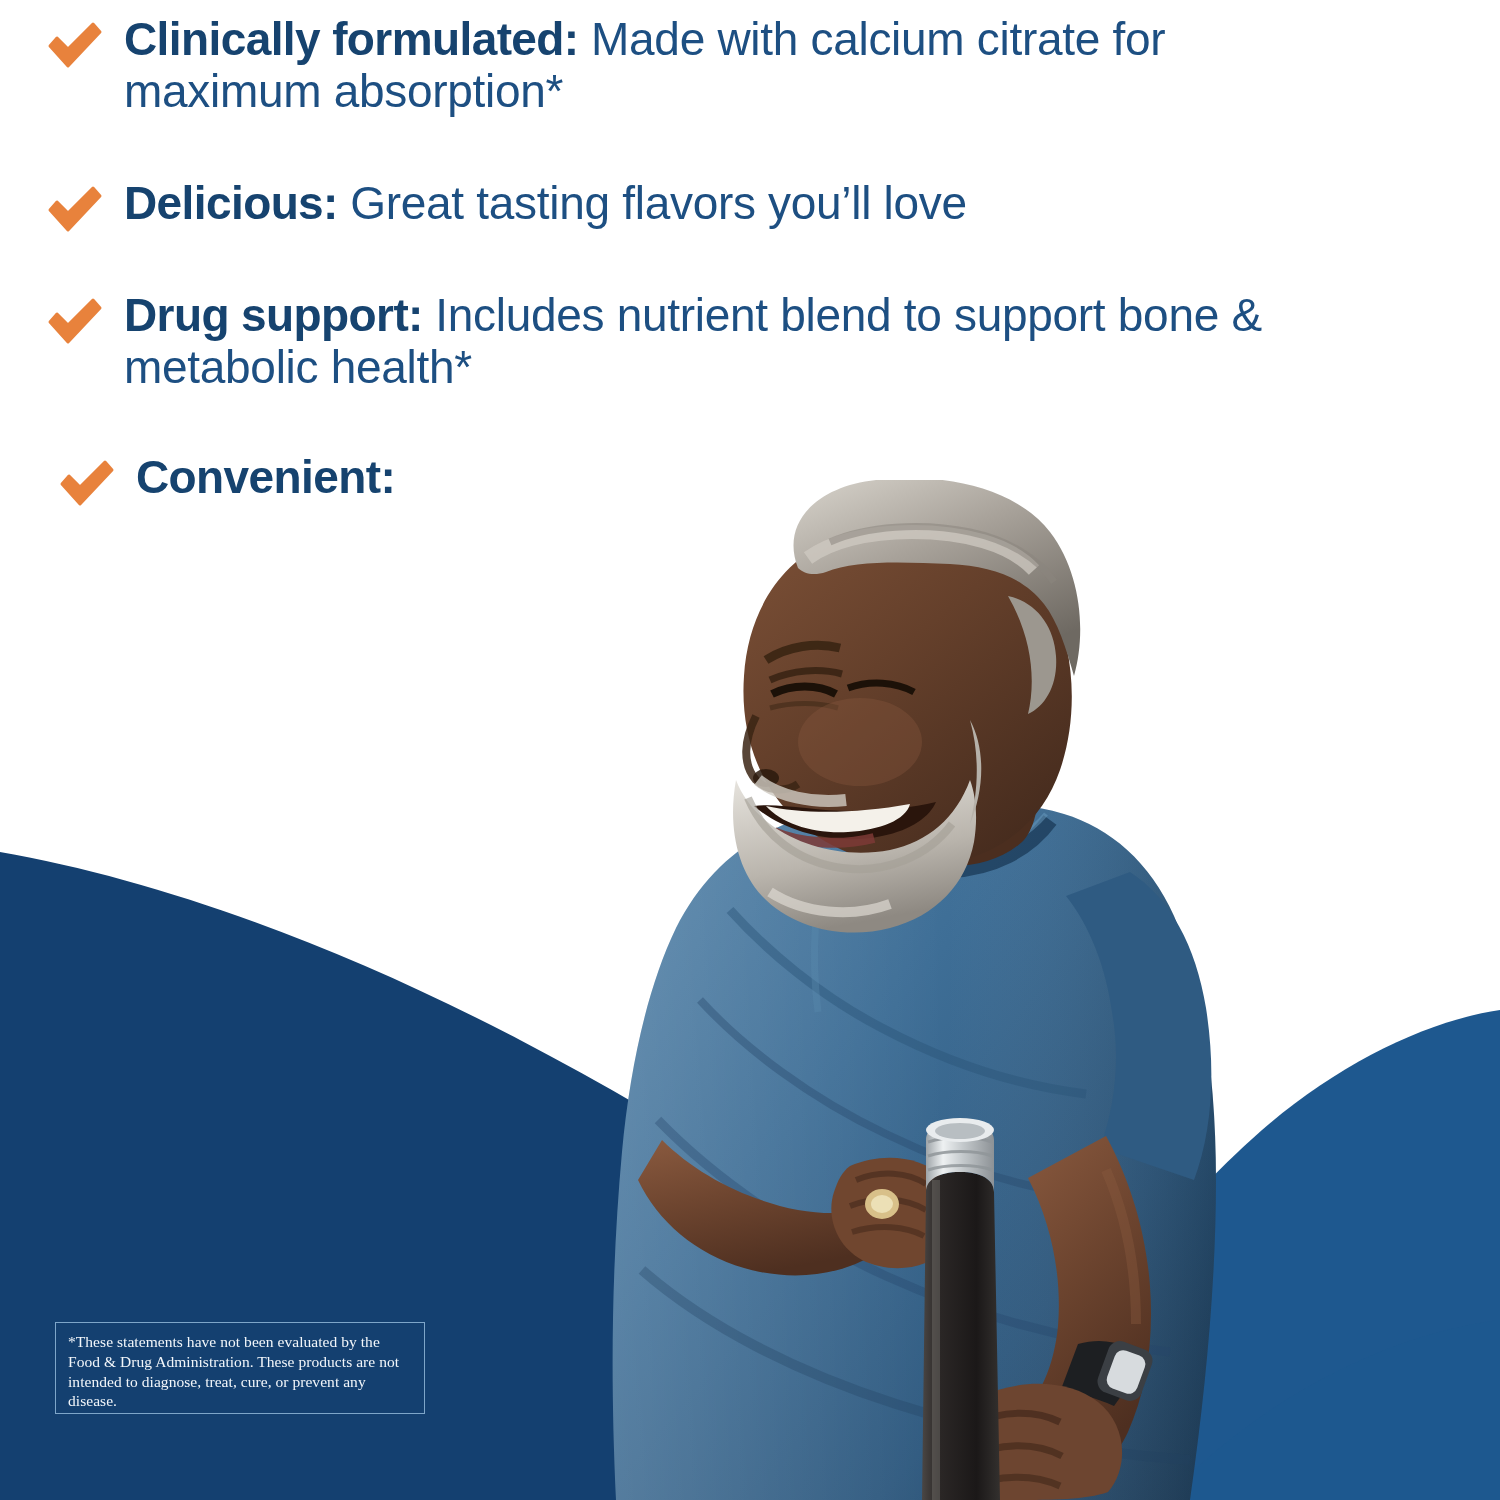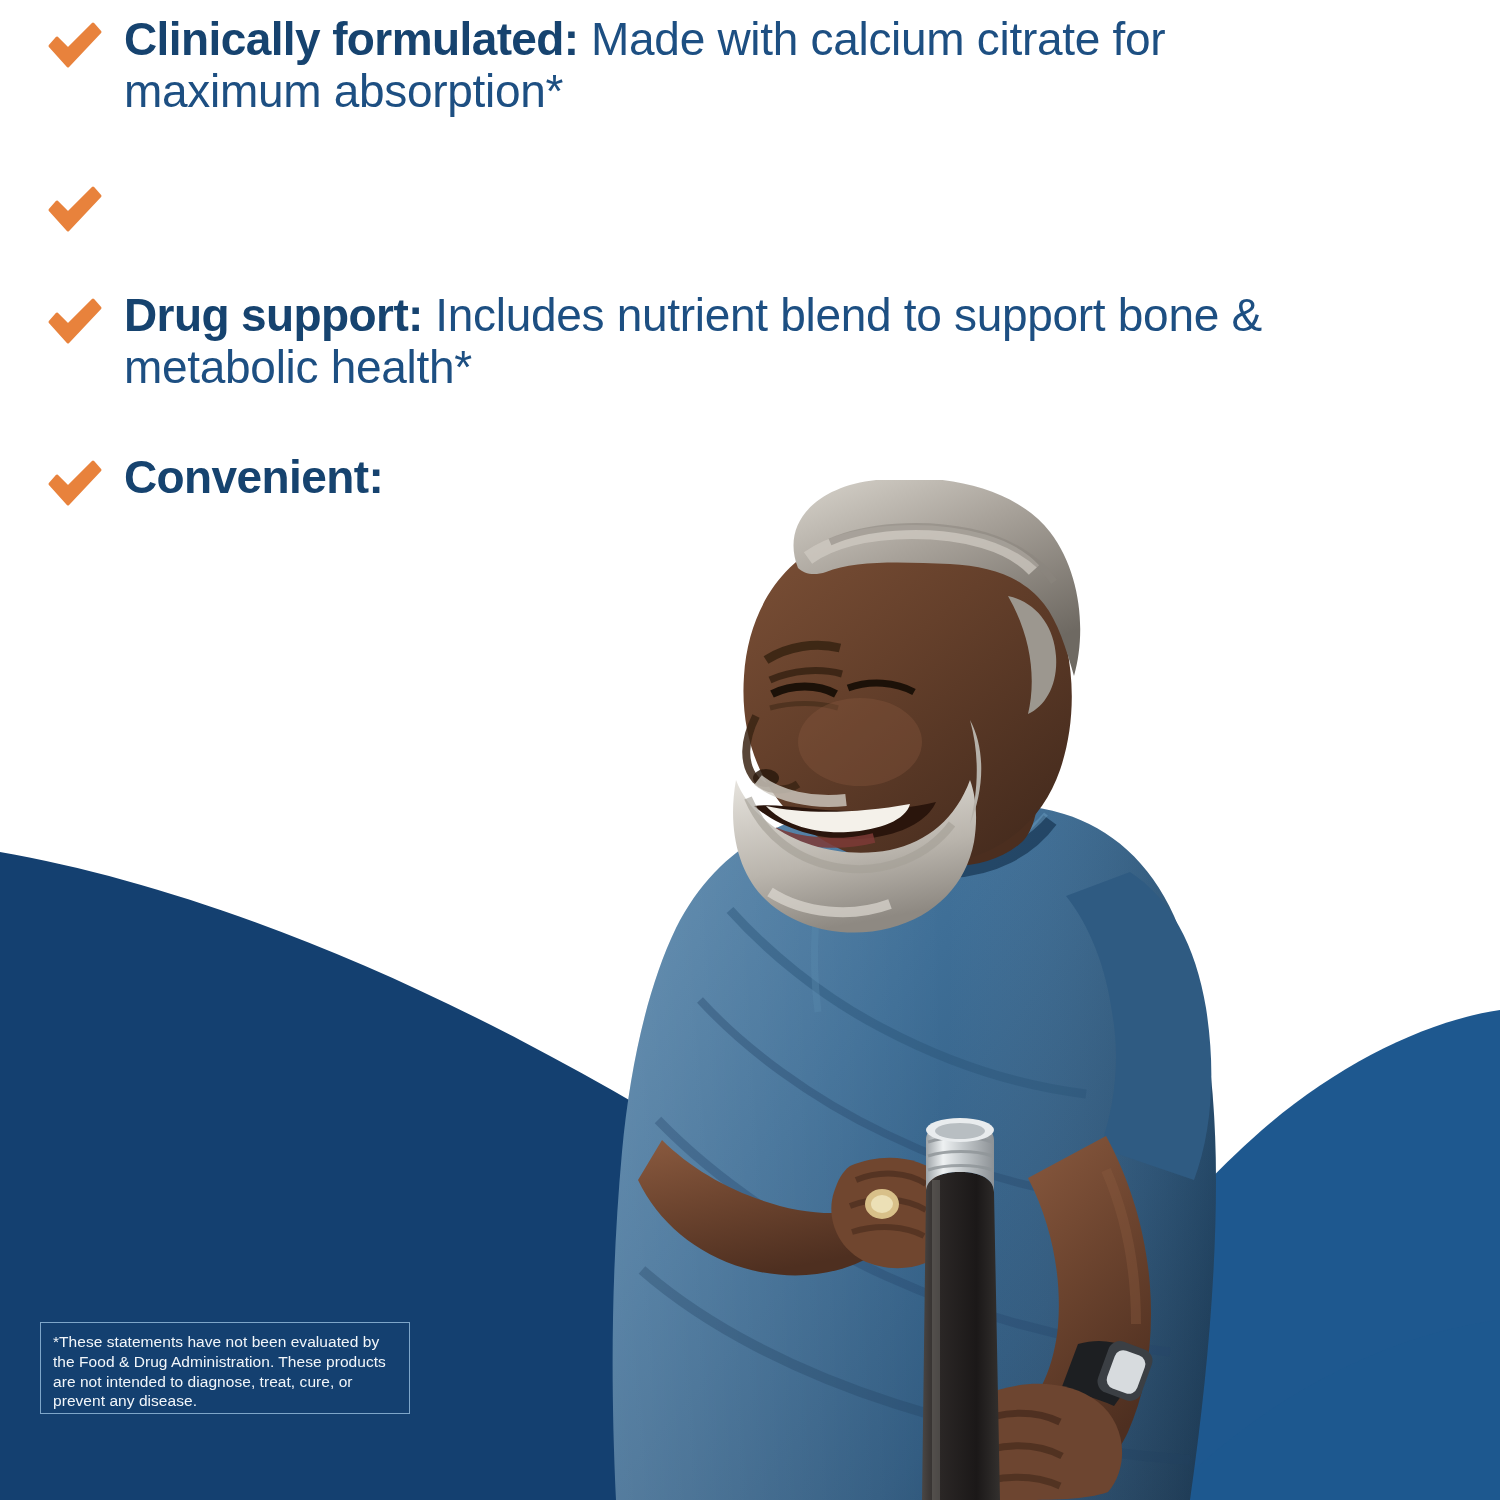--- a/index.html
+++ b/index.html
@@ -54,42 +54,43 @@
   }
   .btext .lead {
     font-weight:700;
     color:#16436f;
     letter-spacing:-0.6px;
   }
 
   .b1 { left:44px;  top:14px;  }
   .b2 { left:44px;  top:178px; }
   .b3 { left:44px;  top:290px; }
-  .b4 { left:44px;  top:452px; }
+  .b4 { left:56px;  top:452px; }
 
   .b4 .btext .lead { display:block; }
 
   
   #photo {
     position:absolute;
     left:530px; top:480px;
     width:820px; height:1020px;
     z-index:20;
     pointer-events:none;
   }
   #photo svg { display:block; width:820px; height:1020px; }
 
   
   #disclaimer {
     position:absolute;
-    left:40px; top:1322px;
+    left:55px; top:1322px;
     width:370px; height:92px;
     border:1.5px solid #7ea6c9;
     z-index:40;
     padding:9px 12px 8px 12px;
+    font-family:Liberation Serif, serif;
   }
   #disclaimer p {
     color:#f2f6fa;
     font-size:15.5px;
     line-height:1.28;
     letter-spacing:0.05px;
   }
 </style>
 </head>
 <body>
@@ -373,20 +374,23 @@
         <span class="lead">Clinically formulated:</span><span> Made with calcium citrate for maximum absorption*</span>
       </div>
     </div>
 
     <div class="bullet b2">
       <span class="check-icon">
         <svg viewBox="0 0 62 62" aria-hidden="true">
           <path d="M6,30 L13,22 L24,33 L49,8 L56,16 L24,50 Z" fill="#e8823c" stroke="#e8823c" stroke-width="3" stroke-linejoin="round"></path>
         </svg>
       </span>
+      <div class="btext">
+        <span class="lead">Delicious:</span><span> Great tasting flavors you’ll love</span>
+      </div>
     </div>
 
     <div class="bullet b3">
       <span class="check-icon">
         <svg viewBox="0 0 62 62" aria-hidden="true">
           <path d="M6,30 L13,22 L24,33 L49,8 L56,16 L24,50 Z" fill="#e8823c" stroke="#e8823c" stroke-width="3" stroke-linejoin="round"></path>
         </svg>
       </span>
       <div class="btext">
         <span class="lead">Drug support:</span><span> Includes nutrient blend to support bone &amp; metabolic health*</span>

